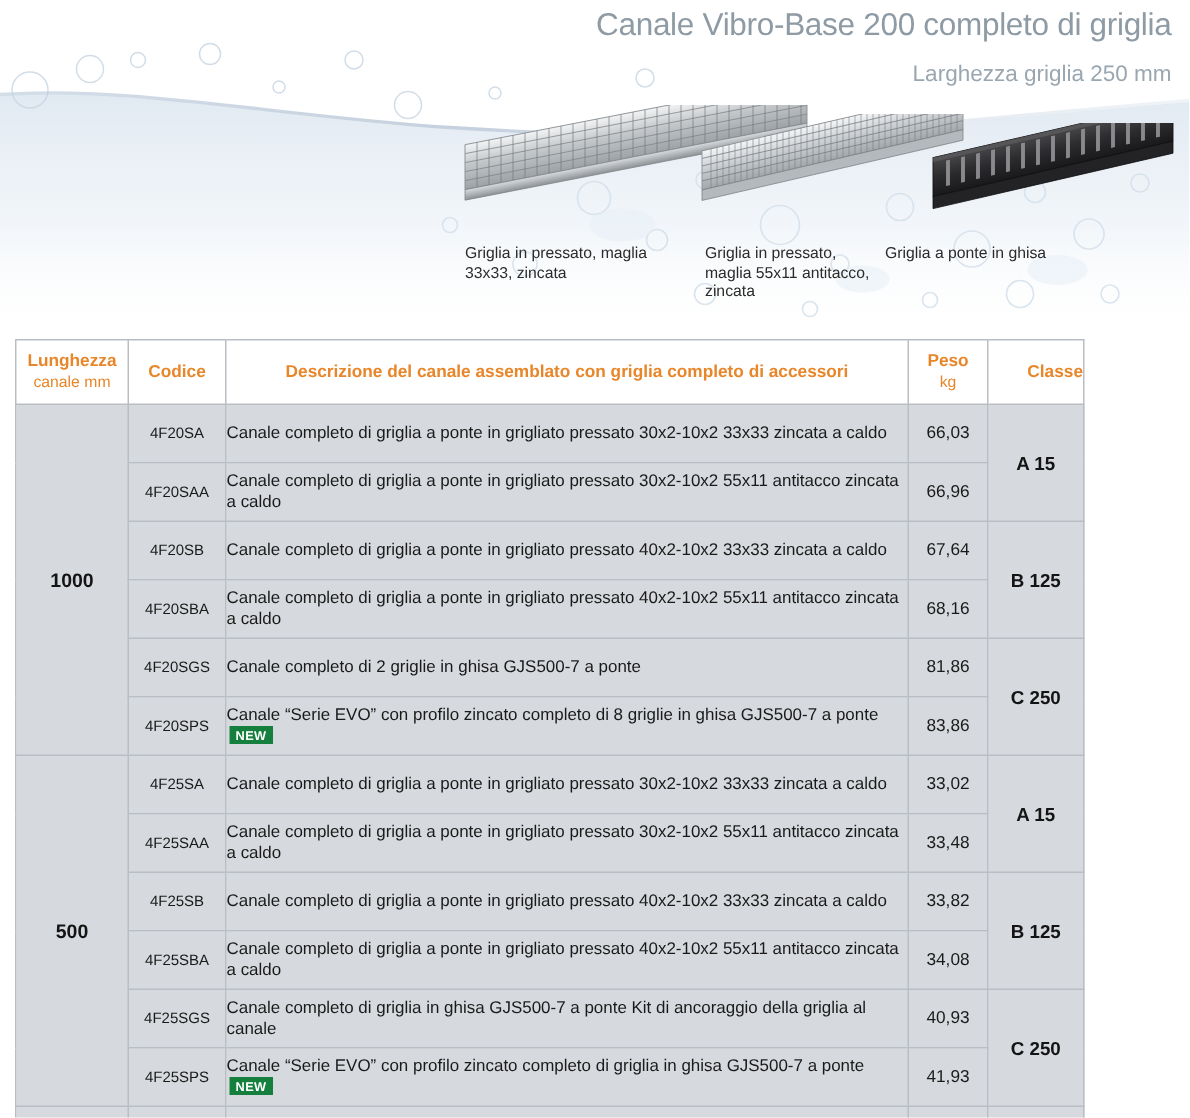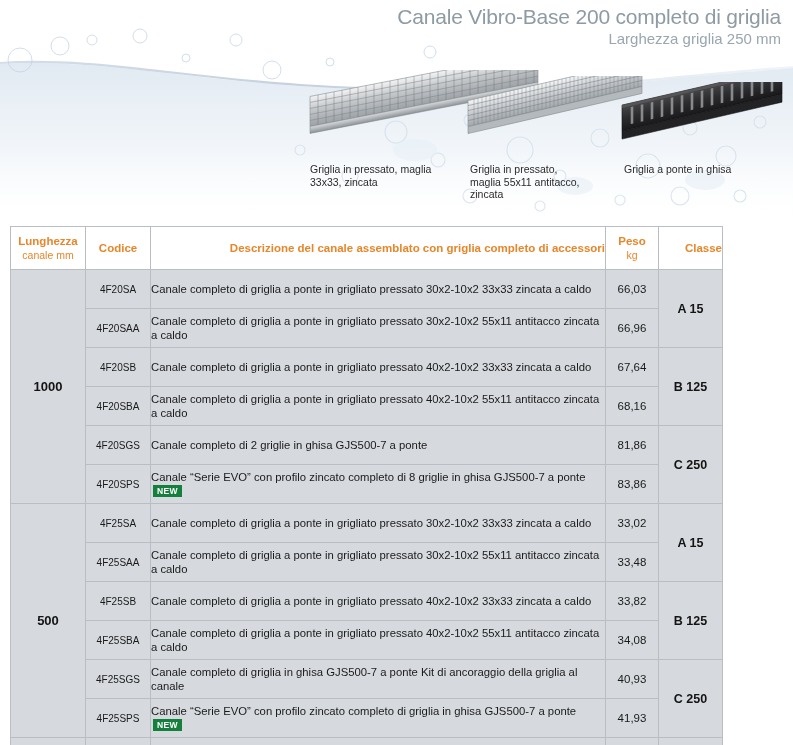--- a/index.html
+++ b/index.html
@@ -38,21 +38,21 @@
     color: #8e9aa4;
     letter-spacing: -0.2px;
     line-height: 25px;
     white-space: nowrap;
   }
   #sub-title {
     font-size: 15px;
     color: #9aa6b0;
     line-height: 20px;
     white-space: nowrap;
-    margin-top: 0;
+    margin-top: 11px;
   }
 
   
   .photo {
     position: absolute;
   }
   .cap {
     position: absolute;
     font-size: 10.5px;
     color: #2b2b2b;
@@ -86,21 +86,21 @@
     line-height: 14px;
   }
   th.h-lunghezza { text-align: center; }
   th.h-lunghezza .sub {
     display:block;
     font-weight: normal;
     font-size: 10.5px;
     color: #e8862a;
   }
   th.h-codice  { text-align: center; }
-  th.h-descr   { text-align: right; padding-left: 7px; }
+  th.h-descr   { text-align: center; padding-left: 7px; }
   th.h-peso    { text-align: center; }
   th.h-peso .sub {
     display:block;
     font-weight: normal;
     font-size: 10.5px;
   }
   th.h-classe  { text-align: right; }
 
   tbody td {
     background: #d6d9dd;
@@ -371,21 +371,21 @@
   <div>Griglia in pressato, maglia</div>
   <div>33x33, zincata</div>
 </div>
 
 <div class="cap" style="left:470px; top:163px; width:150px;">
   <div>Griglia in pressato,</div>
   <div>maglia 55x11 antitacco,</div>
   <div>zincata</div>
 </div>
 
-<div class="cap" style="left:624px; top:163px; width:170px;">
+<div class="cap" style="left:590px; top:163px; width:170px;">
   <div>Griglia  a ponte in ghisa</div>
 </div>
 
 <table id="product-table">
   <colgroup>
     <col style="width:75px">
     <col style="width:65px">
     <col style="width:455px">
     <col style="width:53px">
     <col style="width:64px">

